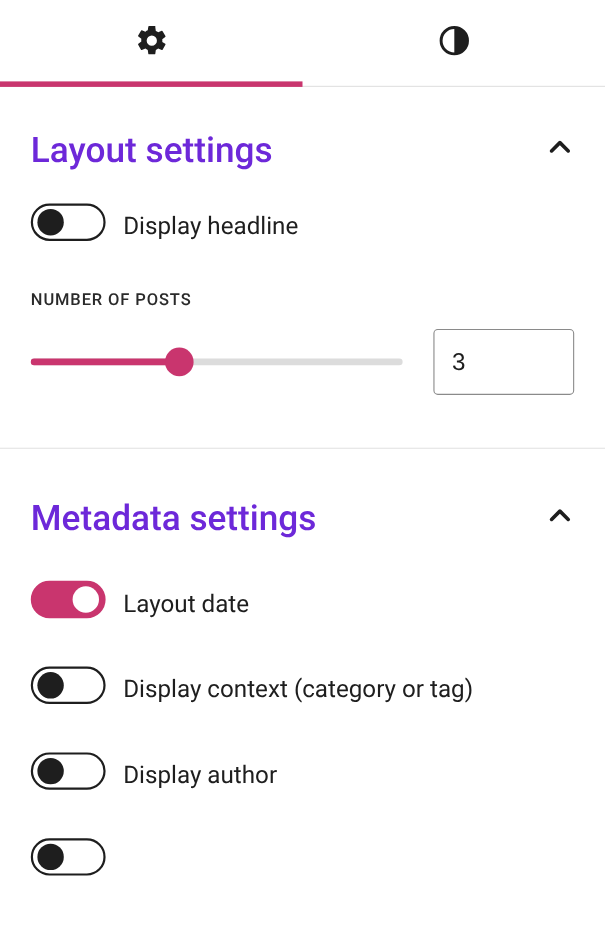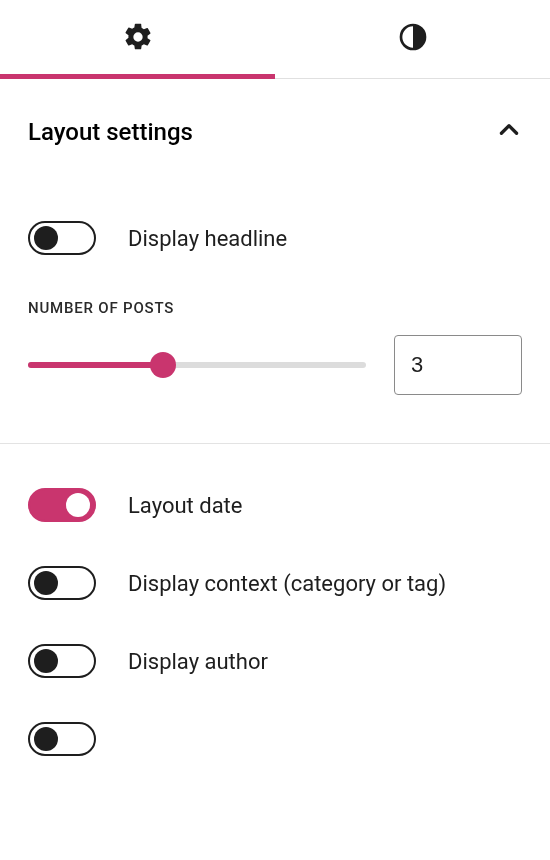--- a/index.html
+++ b/index.html
@@ -36,34 +36,33 @@
     padding: 0 28px;
   }
   .section-header {
     display: flex;
     align-items: center;
     justify-content: space-between;
     padding: 38px 0 30px 0;
     cursor: pointer;
   }
   .section-title {
-    font-size: 24px;
+    font-size: 32px;
     font-weight: 500;
-    color: #000000;
+    color: #6d28d9;
   }
   .chevron {
     width: 26px;
     height: 26px;
   }
   .toggle-row {
     display: flex;
-    align-items: center;
-    gap: 32px;
+    align-items: flex-end;
+    gap: 16px;
     margin-bottom: 44px;
-    margin-top: 44px;
   }
   .toggle {
     width: 68px;
     height: 34px;
     border-radius: 17px;
     border: 2px solid #1e1e1e;
     background: #fff;
     position: relative;
     cursor: pointer;
     flex-shrink: 0;
@@ -203,20 +202,28 @@
       <div class="slider-fill"></div>
       <div class="slider-thumb"></div>
     </div>
     <input class="number-input" type="text" value="3" style="">
   </div>
 </div>
 
 <div class="divider"></div>
 
 <div class="panel-section metadata-section">
+  <div class="section-header">
+    <span class="section-title">Metadata settings</span>
+    <span>
+      <svg class="chevron" viewBox="0 0 24 24" fill="none" stroke="#1e1e1e" stroke-width="3" stroke-linecap="round" stroke-linejoin="round">
+        <polyline points="5 15 12 8 19 15"></polyline>
+      </svg>
+    </span>
+  </div>
 
   <div class="toggle-row">
     <div class="toggle on">
       <div class="knob"></div>
     </div>
     <span class="toggle-label">Layout date</span>
   </div>
 
   <div class="toggle-row">
     <div class="toggle">

